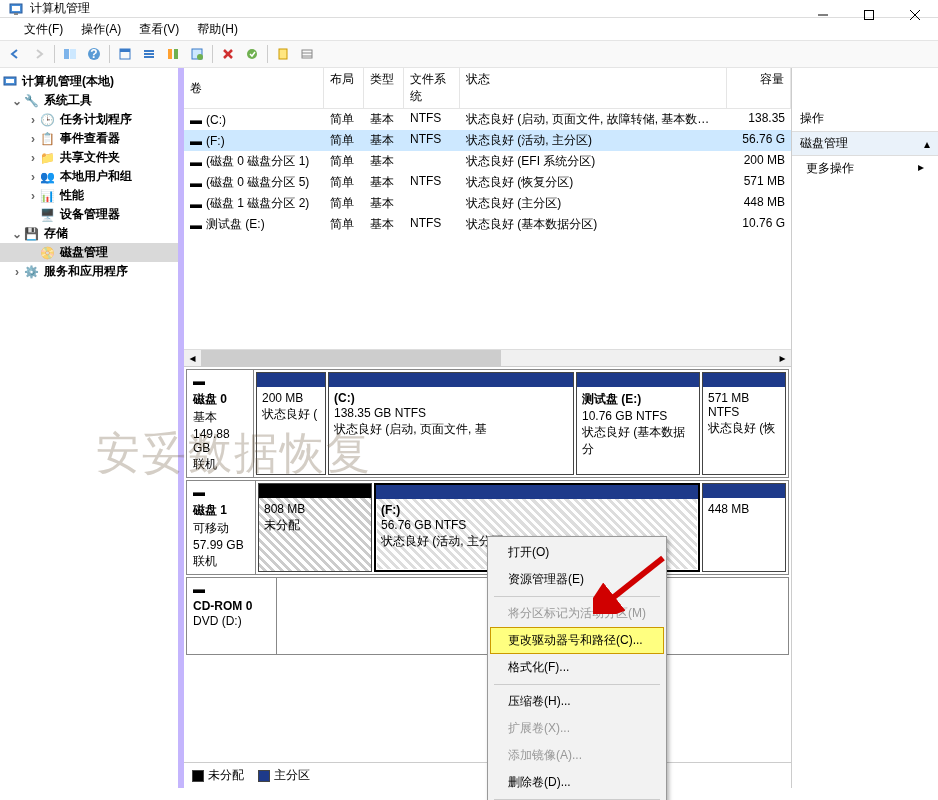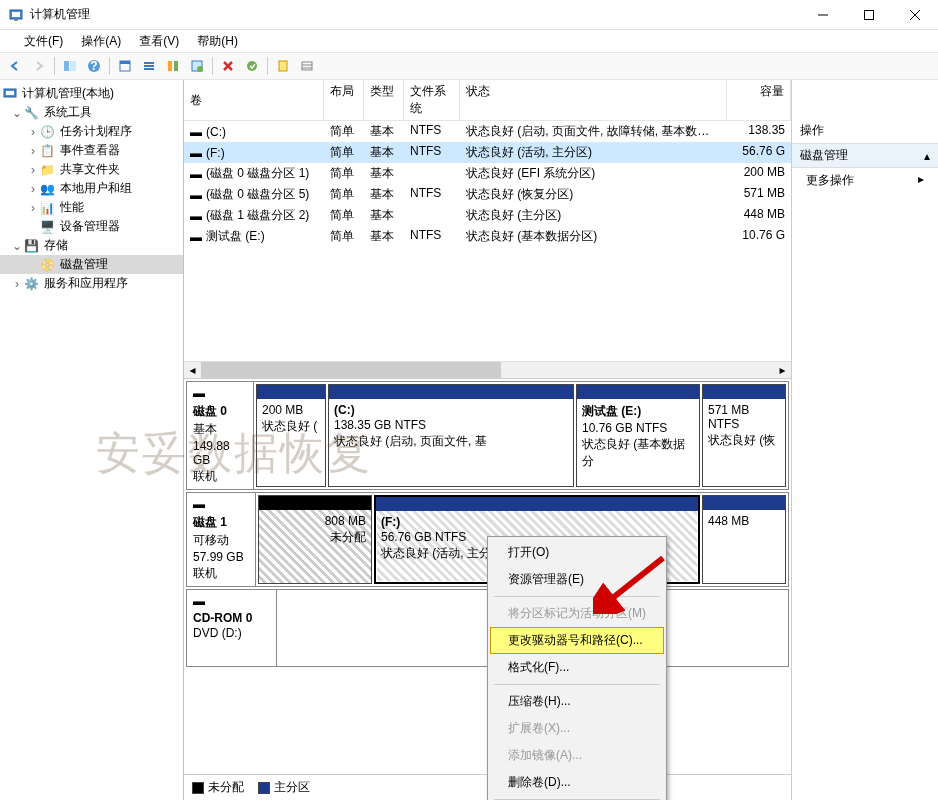--- a/index.html
+++ b/index.html
@@ -1,28 +1,28 @@
 <!DOCTYPE html>
 <html><head>
 <meta charset="utf-8">
 <style>
 * { margin: 0; padding: 0; box-sizing: border-box; font-family: "Microsoft YaHei", "Segoe UI", sans-serif; font-size: 12px; }
 body { background: #fff; width: 938px; height: 800px; overflow: hidden; position: relative; }
-.titlebar { height: 30px; display: flex; align-items: center; padding: 0 8px; border-bottom: 1px solid #ddd; }
+.titlebar { height: 18px; display: flex; align-items: center; padding: 0 8px; border-bottom: 1px solid #ddd; }
 .titlebar .icon { width: 16px; height: 16px; margin-right: 6px; }
 .titlebar .title { flex: 1; }
 .winbtns { display: flex; position: absolute; right: 0; top: 0; }
 .winbtn { width: 46px; height: 30px; display: flex; align-items: center; justify-content: center; }
 .menubar { height: 22px; display: flex; align-items: center; padding: 0 16px; gap: 2px; }
 .menubar span { padding: 2px 8px; }
 .toolbar { height: 28px; display: flex; align-items: center; padding: 0 4px; gap: 2px; border-top: 1px solid #e5e5e5; border-bottom: 1px solid #e5e5e5; background: #f9f9f9; }
 .tbtn { width: 22px; height: 22px; display: flex; align-items: center; justify-content: center; border: 1px solid transparent; }
 .sep { width: 1px; height: 18px; background: #ccc; margin: 0 2px; }
 .main { display: flex; height: calc(100% - 80px); }
-.tree { width: 184px; border-right: 1px solid #c4b5fd; padding: 4px 0; overflow: auto; }
+.tree { width: 184px; border-right: 6px solid #c4b5fd; padding: 4px 0; overflow: auto; font-weight: bold; }
 .tree-node { display: flex; align-items: center; padding: 1px 2px; white-space: nowrap; }
 .tree-node.sel { background: #d9d9d9; }
 .tree-node .exp { width: 14px; text-align: center; color: #666; cursor: pointer; }
 .tree-node .ticon { width: 16px; height: 16px; margin-right: 4px; display: inline-flex; align-items: center; justify-content: center; }
 .center { flex: 1; display: flex; flex-direction: column; border-right: 1px solid #ccc; overflow: hidden; }
 .vol-list { flex: 0 0 auto; border-bottom: 1px solid #ccc; display: flex; flex-direction: column; }
 .vol-header { display: flex; background: #fff; border-bottom: 1px solid #e5e5e5; }
 .vol-header div { padding: 3px 6px; border-right: 1px solid #e5e5e5; }
 .vol-body { height: 240px; overflow: auto; }
 .vol-row { display: flex; padding: 1px 0; }
@@ -36,21 +36,21 @@
 .col-cap { width: 64px; text-align: right; }
 .disk-area { flex: 1; overflow: auto; padding: 0; }
 .disk-row { display: flex; margin: 2px; border: 1px solid #888; min-height: 78px; }
 .disk-label { width: 90px; border-right: 1px solid #888; padding: 4px 6px; display: flex; flex-direction: column; gap: 1px; }
 .disk-label .icon { margin-bottom: 2px; }
 .disk-parts { flex: 1; display: flex; gap: 2px; padding: 2px; }
 .part { border: 1px solid #444; display: flex; flex-direction: column; overflow: hidden; }
 .part-top { height: 14px; background: #1e3a8a; }
 .part-body { padding: 4px 5px; flex: 1; display: flex; flex-direction: column; gap: 1px; font-size: 11px; }
 .part.unalloc .part-top { background: #000; }
-.part.unalloc { background: repeating-linear-gradient(45deg, #fff, #fff 3px, #ccc 3px, #ccc 6px); text-align: right; }
+.part.unalloc { background: repeating-linear-gradient(45deg, #fff, #fff 3px, #ccc 3px, #ccc 6px); }
 .part.hatched { background: repeating-linear-gradient(45deg, #fff, #fff 3px, #ddd 3px, #ddd 6px); }
 .part.sel { border: 2px solid #000; box-shadow: 0 0 0 1px #fff inset; }
 .legend { padding: 4px 8px; display: flex; gap: 14px; align-items: center; border-top: 1px solid #ccc; }
 .legend-item { display: flex; align-items: center; gap: 4px; }
 .legend-sw { width: 12px; height: 12px; border: 1px solid #444; }
 .actions { width: 146px; padding: 0; margin-top: 38px; }
 .actions-hdr { background: #fff; padding: 4px 8px; font-weight: 400; border-bottom: 1px solid #ddd; }
 .actions-sub { background: #eaf2fa; padding: 3px 8px; display:flex; justify-content:space-between; align-items:center; border-bottom:1px solid #ddd; }
 .actions-item { padding: 4px 14px; display:flex; justify-content:space-between; }
 .context-menu { position: absolute; background: #f2f2f2; border: 1px solid #999; box-shadow: 2px 2px 4px rgba(0,0,0,0.3); padding: 2px; z-index: 100; width: 180px; }

